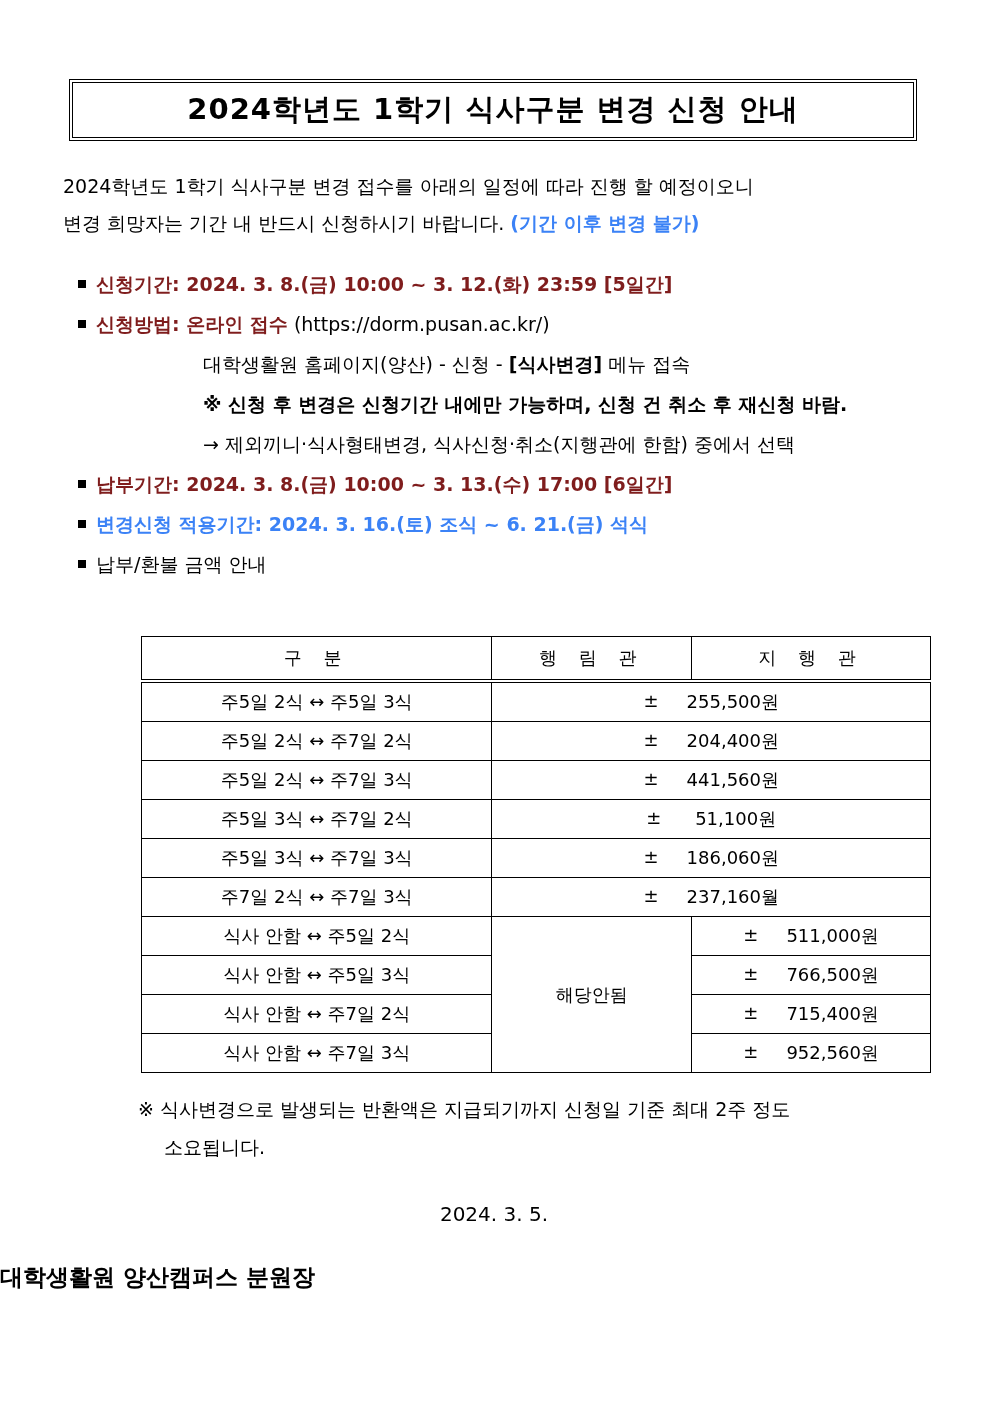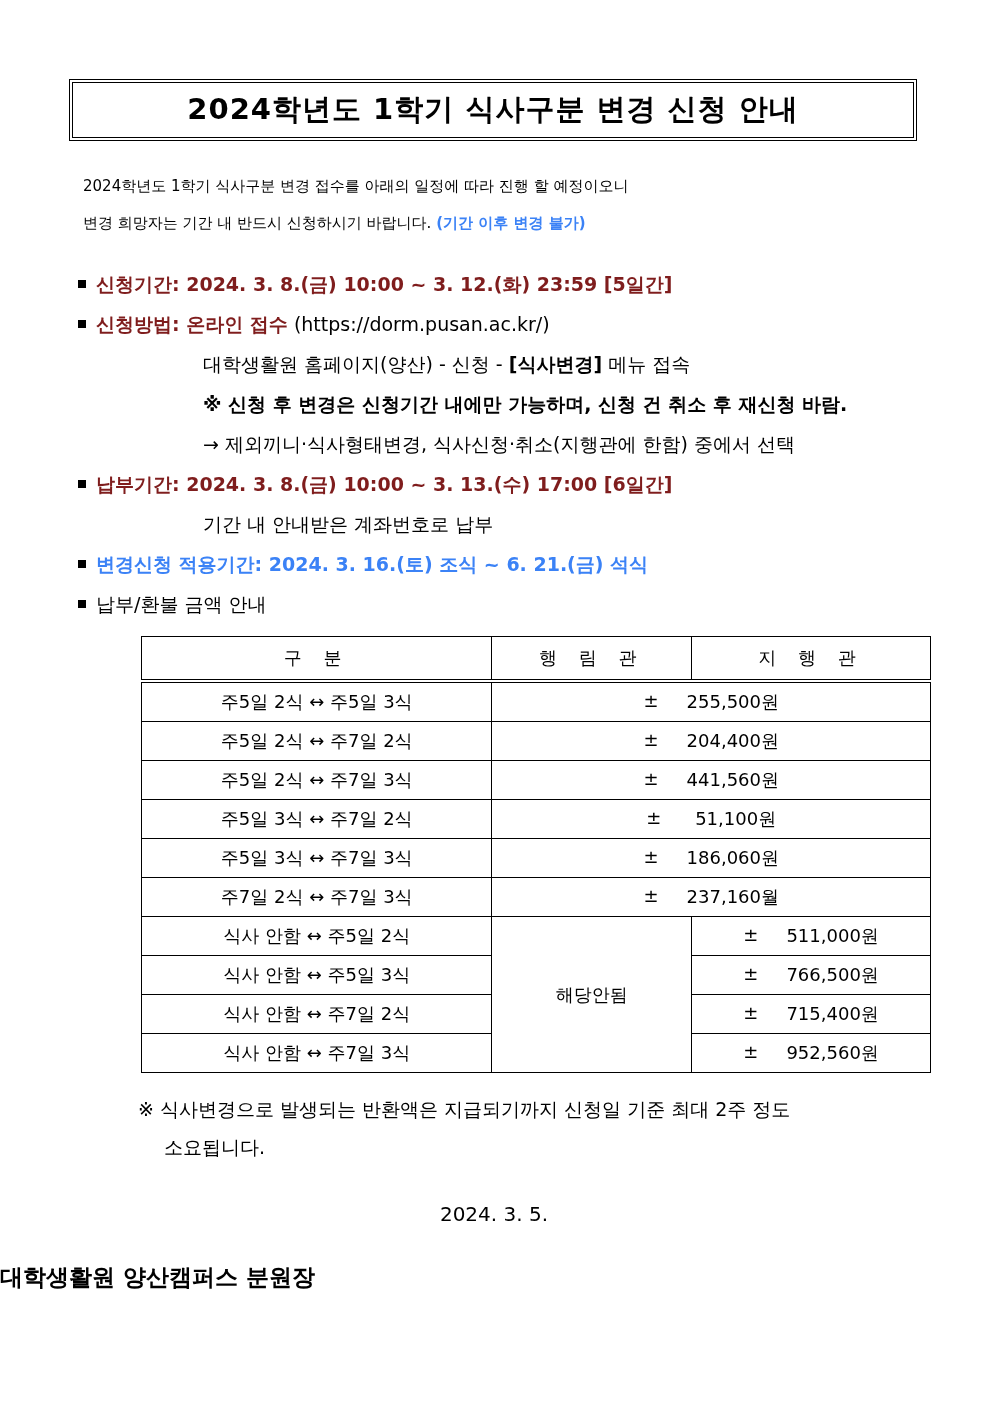--- a/index.html
+++ b/index.html
@@ -1,19 +1,19 @@
 <!DOCTYPE html>
 <html><head>
 <meta charset="utf-8">
 <style>
   html,body{margin:0;padding:0;background:#fff;}
   body{width:992px;height:1403px;position:relative;font-family:"DejaVu Sans","Liberation Sans",sans-serif;color:#000;overflow:hidden;}
   .title-box{position:absolute;left:69px;top:79px;width:848px;height:62px;border:3px double #000;border-width:4px;border-style:double;box-sizing:border-box;display:flex;align-items:center;justify-content:center;}
   .title-box h1{margin:0;font-size:29px;font-weight:bold;letter-spacing:1px;}
-  .intro{position:absolute;left:83px;top:168px;width:850px;font-size:15px;line-height:37px;}
+  .intro{position:absolute;left:63px;top:168px;width:850px;font-size:19px;line-height:37px;}
   .red{color:#3b82f6;font-weight:bold;}
   .blue{color:#7f1d1d;font-weight:bold;}
   .bullets{position:absolute;left:78px;top:264px;width:860px;font-size:19px;}
   .bl{height:40px;line-height:40px;white-space:nowrap;}
   .sq{display:inline-block;width:8px;height:8px;background:#000;margin-right:10px;vertical-align:middle;position:relative;top:-2px;}
   .ind{padding-left:125px;height:40px;line-height:40px;white-space:nowrap;}
   .bold{font-weight:bold;}
   table.fees{position:absolute;left:105px;top:636px;width:790px;border-collapse:collapse;font-size:18px;margin-left:36px;}
   table.fees td, table.fees th{border:1px solid #000;text-align:center;height:38px;padding:0;font-weight:normal;}
   table.fees th{height:42px;letter-spacing:8px;border-bottom:4px double #000;}
@@ -35,21 +35,20 @@
   <div><span>변경 희망자는 기간 내 반드시 신청하시기 바랍니다.</span> <span class="red">(기간 이후 변경 불가)</span></div>
 </div>
 
 <div class="bullets">
   <div class="bl blue"><span class="sq"></span><span>신청기간: 2024. 3. 8.(금) 10:00 ~ 3. 12.(화) 23:59 [5일간]</span></div>
   <div class="bl"><span class="sq"></span><span class="blue">신청방법: 온라인 접수</span> <span>(https://dorm.pusan.ac.kr/)</span></div>
   <div class="ind"><span>대학생활원 홈페이지(양산) - 신청 - </span><span class="bold">[식사변경]</span><span> 메뉴 접속</span></div>
   <div class="ind bold">※ 신청 후 변경은 신청기간 내에만 가능하며, 신청 건 취소 후 재신청 바람.</div>
   <div class="ind">→ 제외끼니·식사형태변경, 식사신청·취소(지행관에 한함) 중에서 선택</div>
   <div class="bl blue"><span class="sq"></span><span>납부기간: 2024. 3. 8.(금) 10:00 ~ 3. 13.(수) 17:00 [6일간]</span></div>
-  <div class="ind">기간 내 안내받은 계좌번호로 납부</div>
   <div class="bl red"><span class="sq"></span><span>변경신청 적용기간: 2024. 3. 16.(토) 조식 ~ 6. 21.(금) 석식</span></div>
   <div class="bl"><span class="sq"></span><span>납부/환불 금액 안내</span></div>
 </div>
 
 <table class="fees">
   <colgroup>
       <col style="width:351px">
       <col style="width:200px">
       <col style="width:239px">
     </colgroup>

